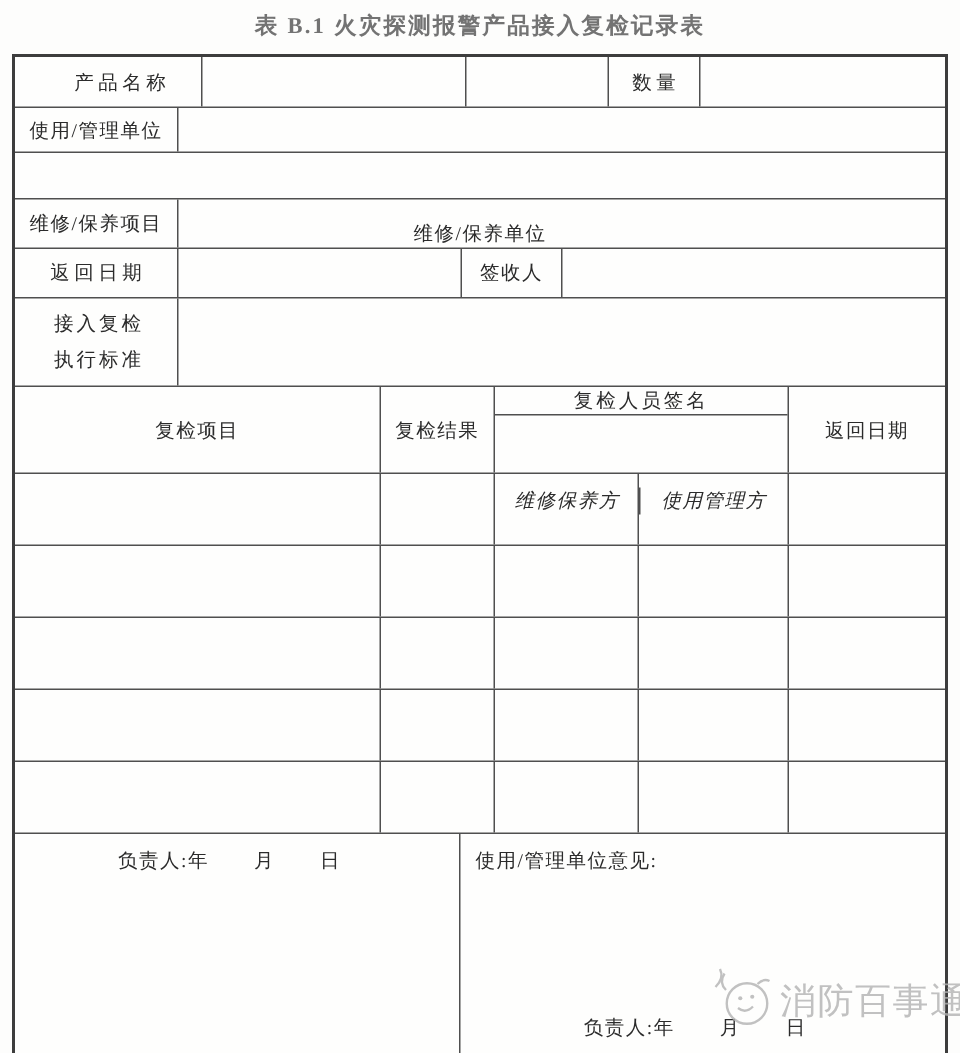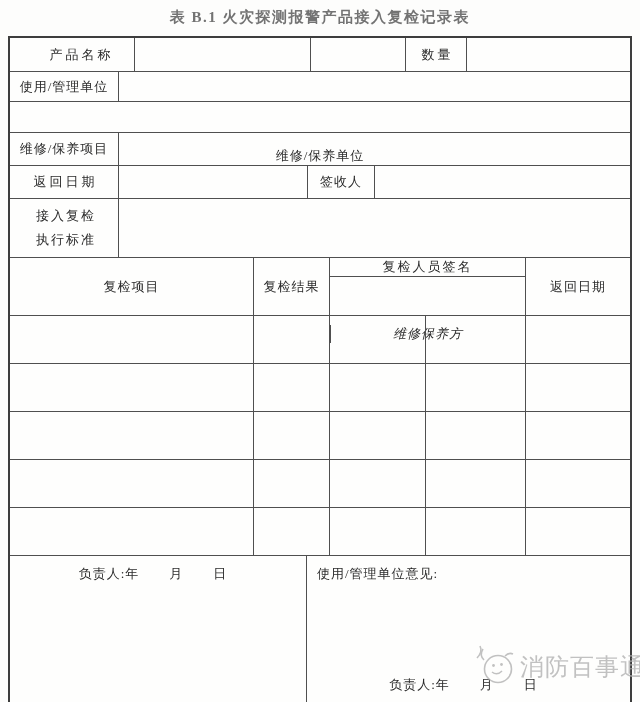--- a/index.html
+++ b/index.html
@@ -131,20 +131,21 @@
       <div class="c grow"></div>
     </div>
 
     <div class="r h57">
       <div class="c w243">复检项目</div>
       <div class="c w76">复检结果</div>
       <div class="sig-group">
         <div class="sig-top">复检人员签名</div>
         <div class="sig-bottom">
           <div>维修保养方</div>
+          <div>使用管理方</div>
         </div>
       </div>
       <div class="c grow">返回日期</div>
     </div>
 
     <div class="r h47">
       <div class="c w243"></div>
       <div class="c w76"></div>
       <div class="c w96"></div>
       <div class="c w100"></div>

